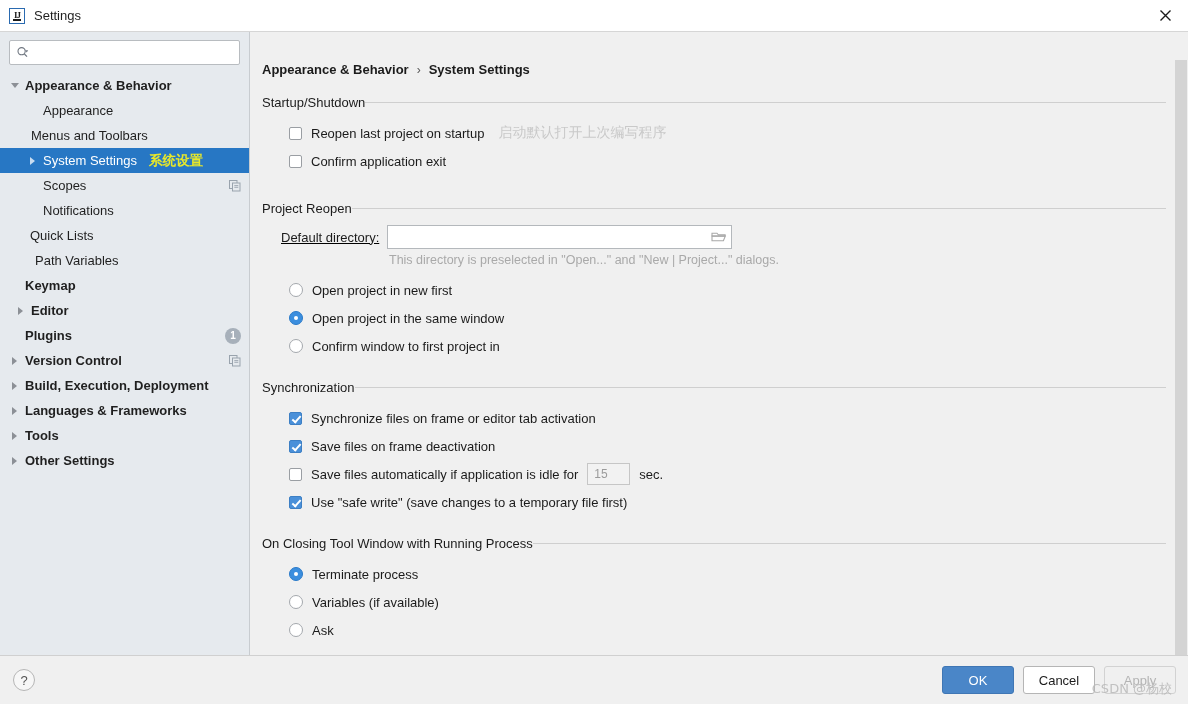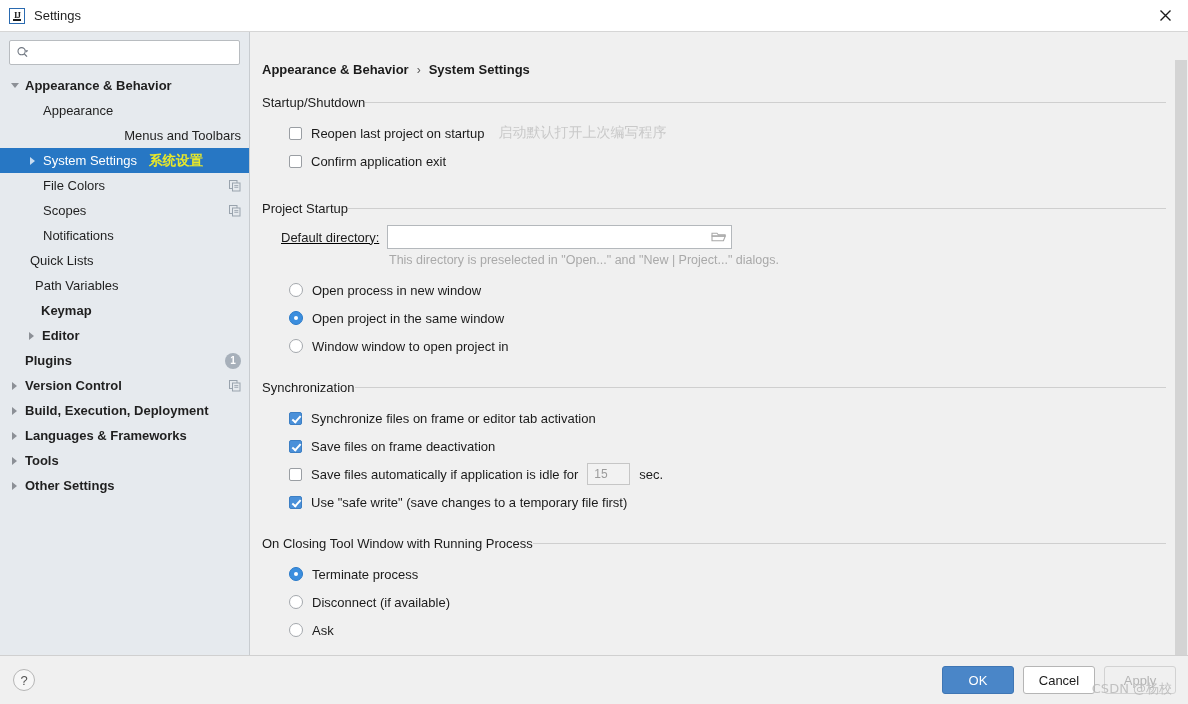--- a/index.html
+++ b/index.html
@@ -423,39 +423,28 @@
       </div>
       <div class="tree" id="tree">
           <div class="tree-row group" style="padding-left: 10px;">
             <span class="arrow down"></span>
             <span class="tree-label" style="margin-left: 4px;">Appearance &amp; Behavior</span>
           </div>
           <div class="tree-row" style="padding-left: 28px;">
             <span class="arrow"></span>
             <span class="tree-label" style="margin-left: 4px;">Appearance</span>
           </div>
-          <div class="tree-row" style="padding-left: 28px; justify-content: flex-end;">
+          <div class="tree-row" style="padding-left: 16px;">
             <span class="arrow"></span>
             <span class="tree-label" style="margin-left: 4px;">Menus and Toolbars</span>
           </div>
           <div class="tree-row selected" style="padding-left: 28px;">
             <span class="arrow right"></span>
             <span class="tree-label" style="margin-left: 4px;">System Settings</span>
             <span class="tree-zh">系统设置</span>
-          </div>
-          <div class="tree-row" style="padding-left: 28px;">
-            <span class="arrow"></span>
-            <span class="tree-label" style="margin-left: 4px;">File Colors</span>
-            <span class="row-right">
-              <svg class="copy-icon" width="12" height="12" viewBox="0 0 12 12" aria-hidden="true">
-                <rect x="0.5" y="0.5" width="7.5" height="8" fill="none" stroke="#99a3ad" stroke-width="1"></rect>
-                <rect x="3.5" y="3" width="7.5" height="8" fill="#e6eaee" stroke="#99a3ad" stroke-width="1"></rect>
-                <path d="M5.3 5.6h4 M5.3 7.3h4" stroke="#99a3ad" stroke-width="0.9"></path>
-              </svg>
-            </span>
           </div>
           <div class="tree-row" style="padding-left: 28px;">
             <span class="arrow"></span>
             <span class="tree-label" style="margin-left: 4px;">Scopes</span>
             <span class="row-right">
               <svg class="copy-icon" width="12" height="12" viewBox="0 0 12 12" aria-hidden="true">
                 <rect x="0.5" y="0.5" width="7.5" height="8" fill="none" stroke="#99a3ad" stroke-width="1"></rect>
                 <rect x="3.5" y="3" width="7.5" height="8" fill="#e6eaee" stroke="#99a3ad" stroke-width="1"></rect>
                 <path d="M5.3 5.6h4 M5.3 7.3h4" stroke="#99a3ad" stroke-width="0.9"></path>
               </svg>
@@ -466,25 +455,25 @@
             <span class="tree-label" style="margin-left: 4px;">Notifications</span>
           </div>
           <div class="tree-row" style="padding-left: 15px;">
             <span class="arrow"></span>
             <span class="tree-label" style="margin-left: 4px;">Quick Lists</span>
           </div>
           <div class="tree-row" style="padding-left: 20px;">
             <span class="arrow"></span>
             <span class="tree-label" style="margin-left: 4px;">Path Variables</span>
           </div>
-          <div class="tree-row group" style="padding-left: 10px; margin-left: 16px;">
+          <div class="tree-row group" style="padding-left: 10px;">
             <span class="arrow"></span>
             <span class="tree-label" style="margin-left: 4px;">Keymap</span>
           </div>
-          <div class="tree-row group" style="padding-left: 27px;">
+          <div class="tree-row group" style="padding-left: 16px;">
             <span class="arrow right"></span>
             <span class="tree-label" style="margin-left: 4px;">Editor</span>
           </div>
           <div class="tree-row group" style="padding-left: 10px;">
             <span class="arrow"></span>
             <span class="tree-label" style="margin-left: 4px;">Plugins</span>
             <span class="row-right">
               <span class="badge">1</span>
             </span>
           </div>
@@ -539,47 +528,47 @@
                 <span class="zh-note">启动默认打开上次编写程序</span>
               </div>
               <div class="opt-row">
                 <span class="cb"></span>
                 <span class="opt-label">Confirm application exit</span>
               </div>
               <div class="spacer-lg"></div>
             </div>
             <div class="section">
               <div class="section-head">
-                <span>Project Startup</span>
+                <span>Project Reopen</span>
                 <span class="rule"></span>
               </div>
               <div class="dir-row">
                 <span class="dir-label">Default directory:</span>
                 <div class="dir-field">
                   <input type="text" class="dir-input" placeholder="" style="">
                   <span>
                     <svg class="folder-icon" width="16" height="14" viewBox="0 0 16 14" aria-hidden="true">
                       <path d="M1 3.2h5l1.3 1.6h6.8v1.2H1z" fill="none" stroke="#a8a8a8" stroke-width="1.1"></path>
                       <path d="M1 6.1h13.3l-1.9 4.7H1z" fill="none" stroke="#a8a8a8" stroke-width="1.1"></path>
                     </svg>
                   </span>
                 </div>
               </div>
               <div class="dir-hint">This directory is preselected in "Open..." and "New | Project..." dialogs.</div>
               <div class="opt-row">
                 <span class="rb"></span>
-                <span class="opt-label">Open process in new window</span>
+                <span class="opt-label">Open project in new first</span>
               </div>
               <div class="opt-row">
                 <span class="rb checked"></span>
                 <span class="opt-label">Open project in the same window</span>
               </div>
               <div class="opt-row">
                 <span class="rb"></span>
-                <span class="opt-label">Window window to open project in</span>
+                <span class="opt-label">Confirm window to first project in</span>
               </div>
               <div class="spacer-md"></div>
             </div>
             <div class="section">
               <div class="section-head">
                 <span>Synchronization</span>
                 <span class="rule"></span>
               </div>
               <div class="opt-row">
                 <span class="cb checked"></span>
@@ -605,21 +594,21 @@
               <div class="section-head">
                 <span>On Closing Tool Window with Running Process</span>
                 <span class="rule"></span>
               </div>
               <div class="opt-row">
                 <span class="rb checked"></span>
                 <span class="opt-label">Terminate process</span>
               </div>
               <div class="opt-row">
                 <span class="rb"></span>
-                <span class="opt-label">Disconnect (if available)</span>
+                <span class="opt-label">Variables (if available)</span>
               </div>
               <div class="opt-row">
                 <span class="rb"></span>
                 <span class="opt-label">Ask</span>
               </div>
               <div class="spacer-md"></div>
             </div>
           </div>
       </div>
 

